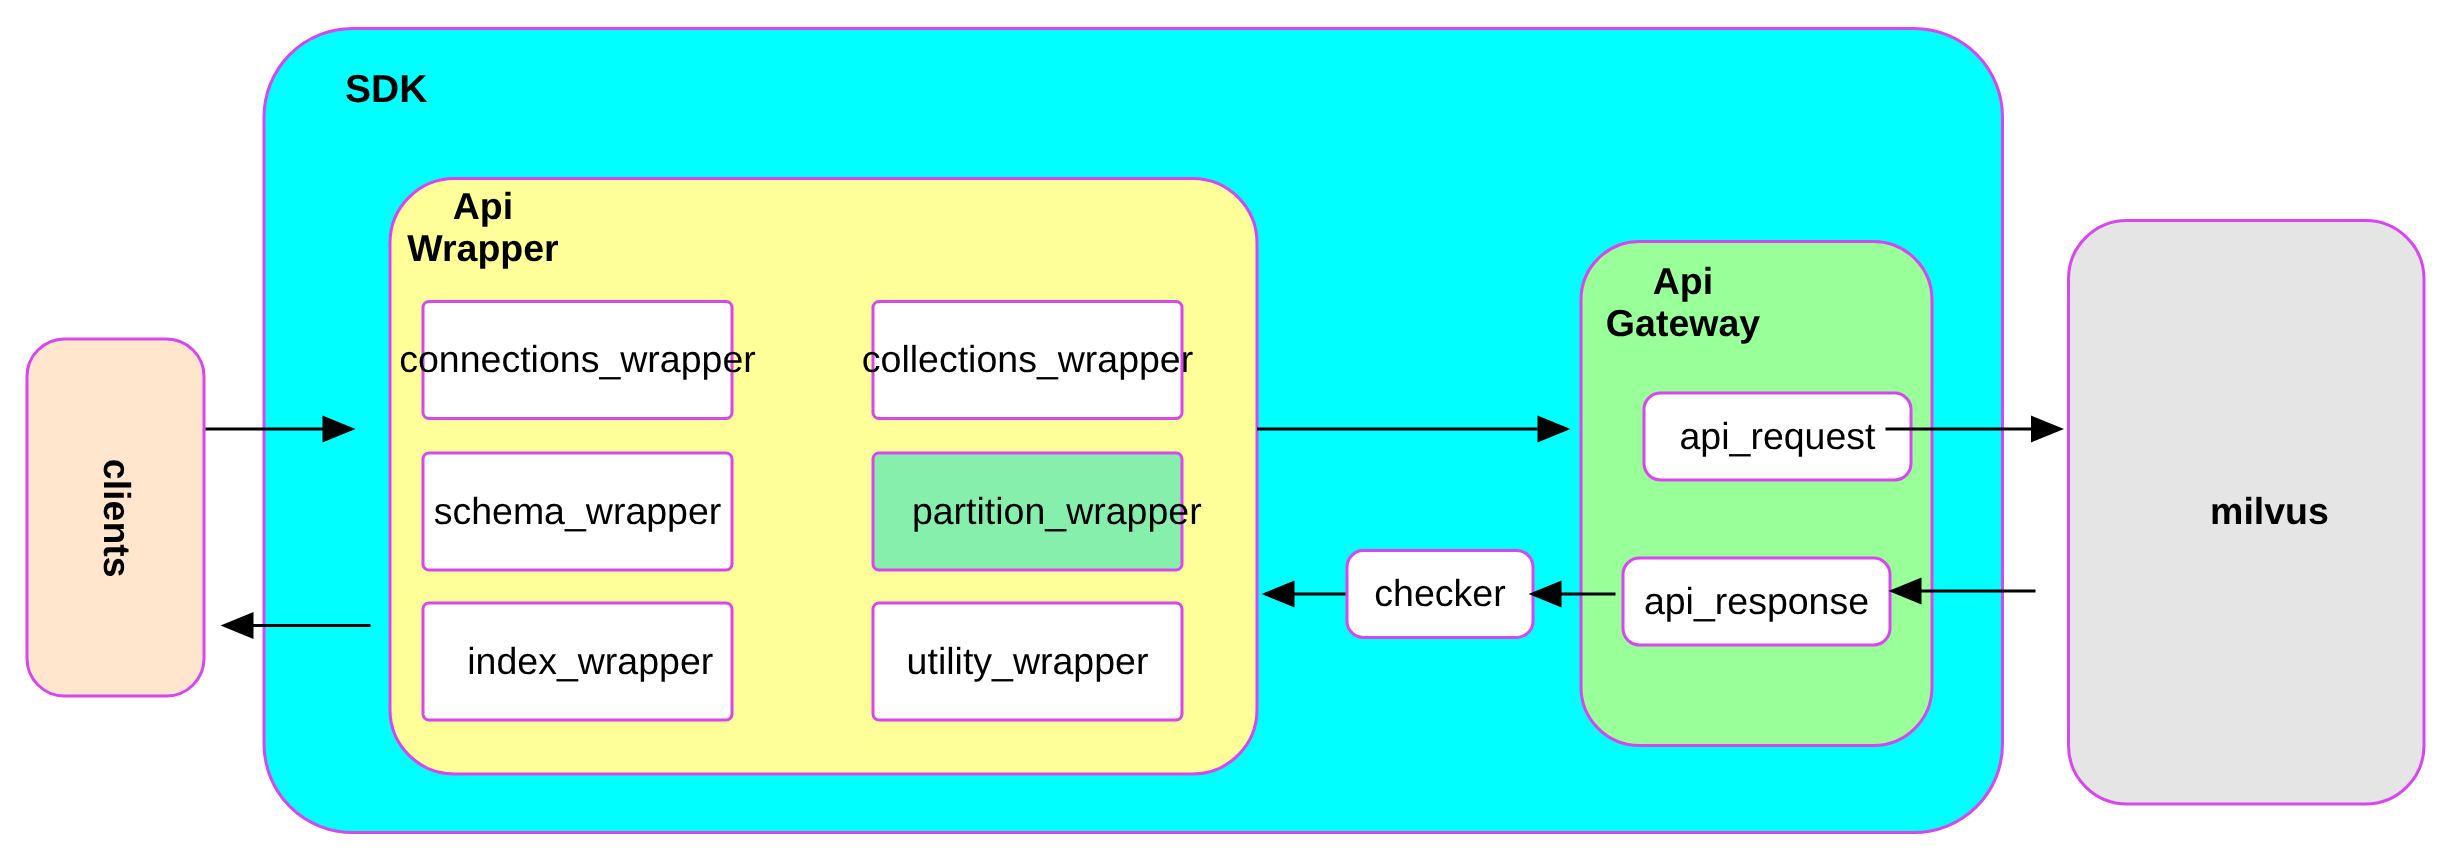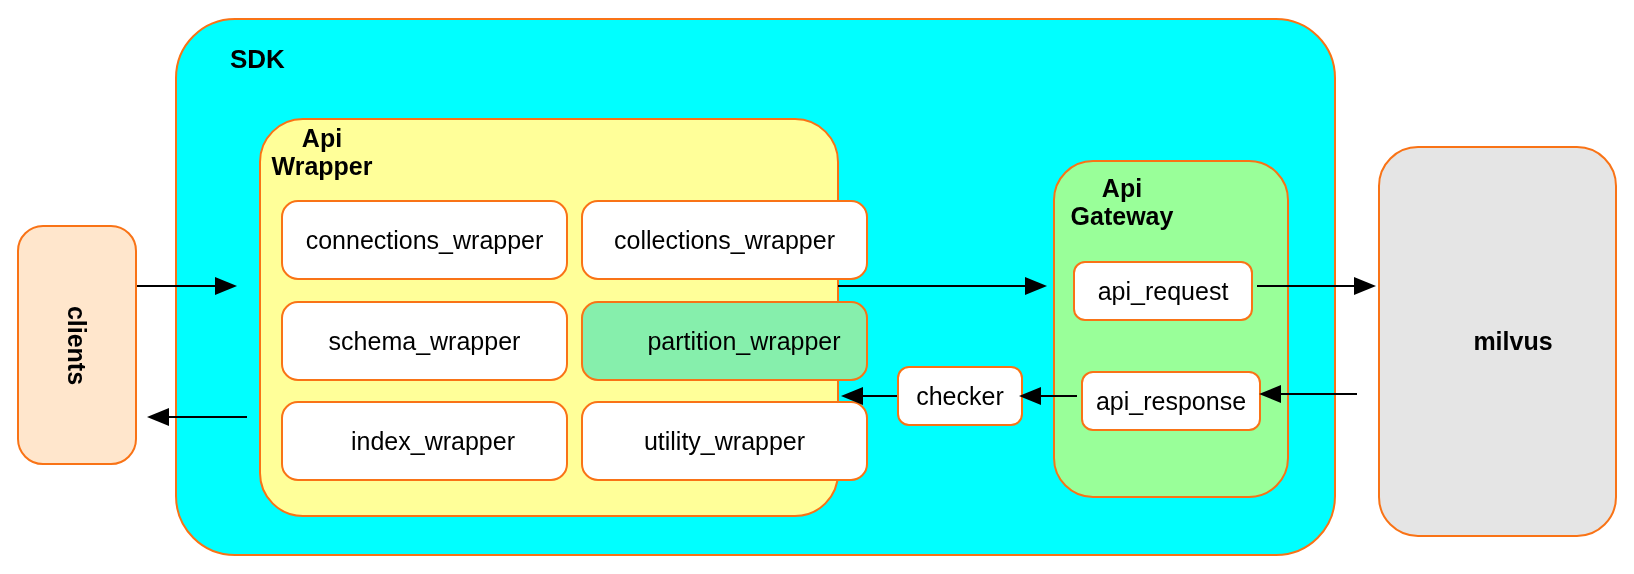--- a/index.html
+++ b/index.html
@@ -7,21 +7,21 @@
     position: relative;
     width: 1634px;
     height: 574px;
     background: #ffffff;
     font-family: "Liberation Sans", sans-serif;
     color: #000000;
     overflow: hidden;
   }
   .box {
     position: absolute;
-    border: 2px solid #f97316;
+    border: 2px solid #d946ef;
     box-sizing: border-box;
   }
   .node {
     display: flex;
     align-items: center;
     justify-content: center;
     font-size: 25px;
     background: #ffffff;
     text-align: center;
   }
@@ -35,31 +35,31 @@
   .block-label {
     position: absolute; width: 110px; text-align: center;
     font-size: 25px; font-weight: bold; line-height: 28px;
   }
   .api-wrapper .block-label { left: 6px; top: 4px; }
   .api-gateway { left: 876px; top: 140px; width: 236px; height: 338px; border-radius: 40px; }
   .api-gateway .block-label { left: 12px; top: 12px; }
   .milvus    { left: 1378px; top: 146px; width: 239px; height: 391px; border-radius: 40px; font-weight: bold; }
 
   
-  .module { width: 287px; height: 80px; border-radius: 17px; }
+  .module { width: 208px; height: 80px; border-radius: 5px; }
   .m-connections { left: 20px;  top: 80px;  }
   .m-collections { left: 320px; top: 80px;  }
   .m-schema      { left: 20px;  top: 181px; }
   .m-partition   { left: 320px; top: 181px; }
   .m-index       { left: 20px;  top: 281px; }
   .m-utility     { left: 320px; top: 281px; }
 
   
   .gw-node { width: 180px; height: 60px; border-radius: 12px; }
-  .g-request  { left: 18px; top: 99px;  }
+  .g-request  { left: 40px; top: 99px;  }
   .g-response { left: 26px; top: 209px; }
 
   
   .checker { left: 897px; top: 366px; width: 126px; height: 60px; border-radius: 12px; }
 
   
   .aline { position: absolute; height: 2px; background: #000000; }
   .ahead { position: absolute; width: 0; height: 0;
            border-top: 9px solid transparent; border-bottom: 9px solid transparent; }
   .ahead.right { border-left: 22px solid #000000; }

